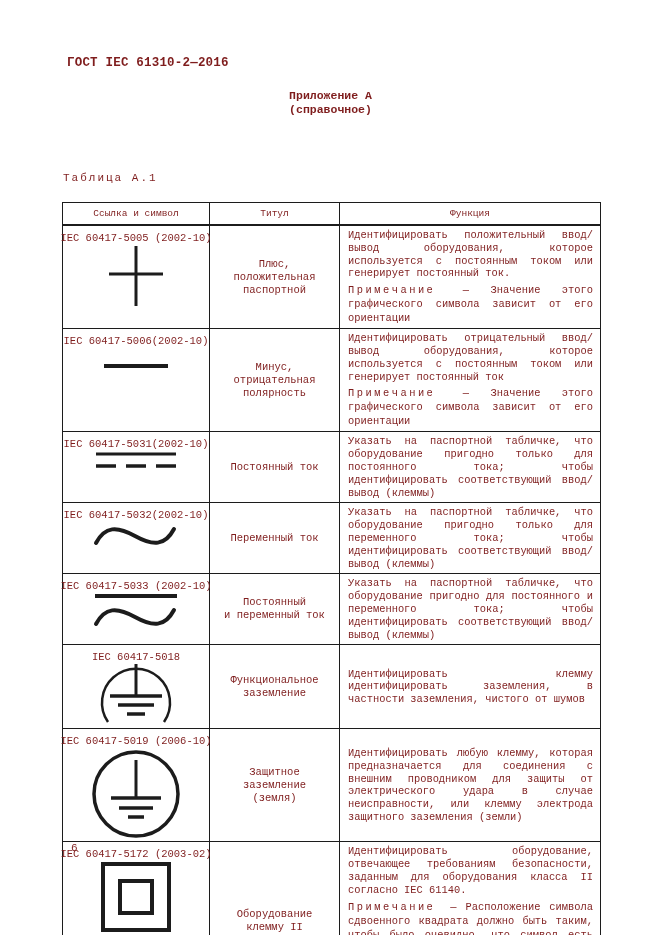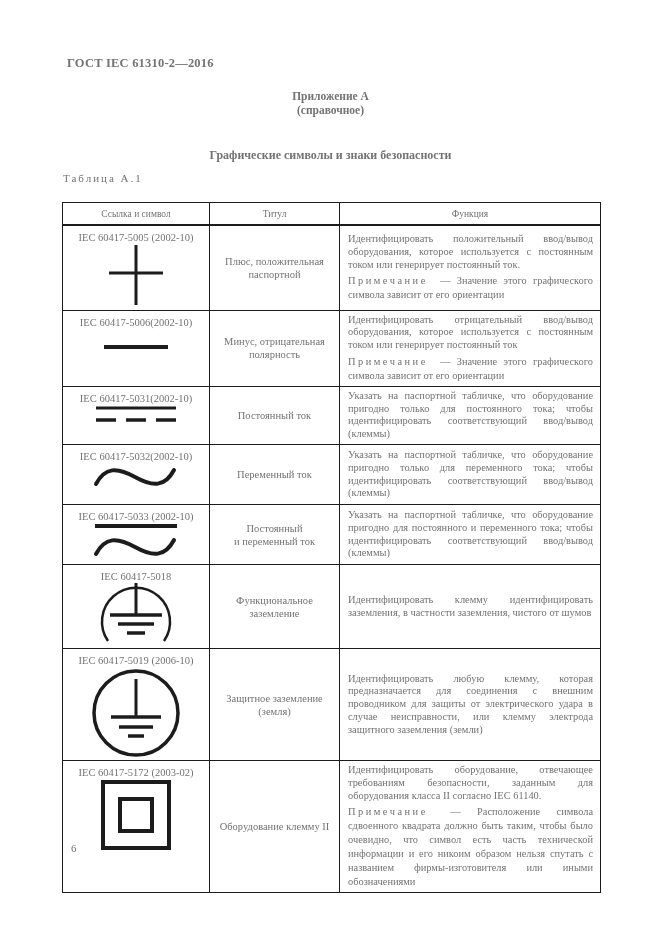--- a/index.html
+++ b/index.html
@@ -1,18 +1,18 @@
 <!DOCTYPE html>
 <html lang="ru"><head>
 <meta charset="utf-8">
 <style>
   html,body{margin:0;padding:0;background:#e8e8e8;}
   .page{
     position:relative;width:661px;height:935px;background:#ffffff;
-    font-family:Liberation Serif, serif;color:#737373;overflow:hidden;
+    font-family:Liberation Mono, monospace;color:#7f1d1d;overflow:hidden;
   }
   .doc-number{position:absolute;left:67px;top:56px;font-size:12.5px;font-weight:bold;letter-spacing:.2px;}
   .annex-block{position:absolute;left:0;top:89px;width:661px;text-align:center;}
   .annex-title{font-size:11.5px;font-weight:bold;line-height:14px;}
   .annex-subtitle{font-size:11.5px;font-weight:bold;line-height:14px;}
   .section-title{position:absolute;left:0;top:148px;width:661px;text-align:center;font-size:12px;font-weight:bold;}
   .table-label{position:absolute;left:63px;top:172px;font-size:11px;letter-spacing:2px;}
   table.sym{
     position:absolute;left:62px;top:202px;width:452px;
     border-collapse:collapse;table-layout:fixed;
@@ -42,21 +42,20 @@
 </style>
 </head>
 <body>
 
 <div class="page">
   <div class="doc-number">ГОСТ IEC 61310-2—2016</div>
   <div class="annex-block">
     <div class="annex-title">Приложение А</div>
     <div class="annex-subtitle">(справочное)</div>
   </div>
-  <div class="section-title">Графические символы и знаки безопасности</div>
   <div class="table-label">Таблица А.1</div>
 
   <table class="sym">
     <colgroup>
         <col class="c-ref">
         <col class="c-title">
         <col class="c-func">
       </colgroup>
     <thead>
       <tr>

